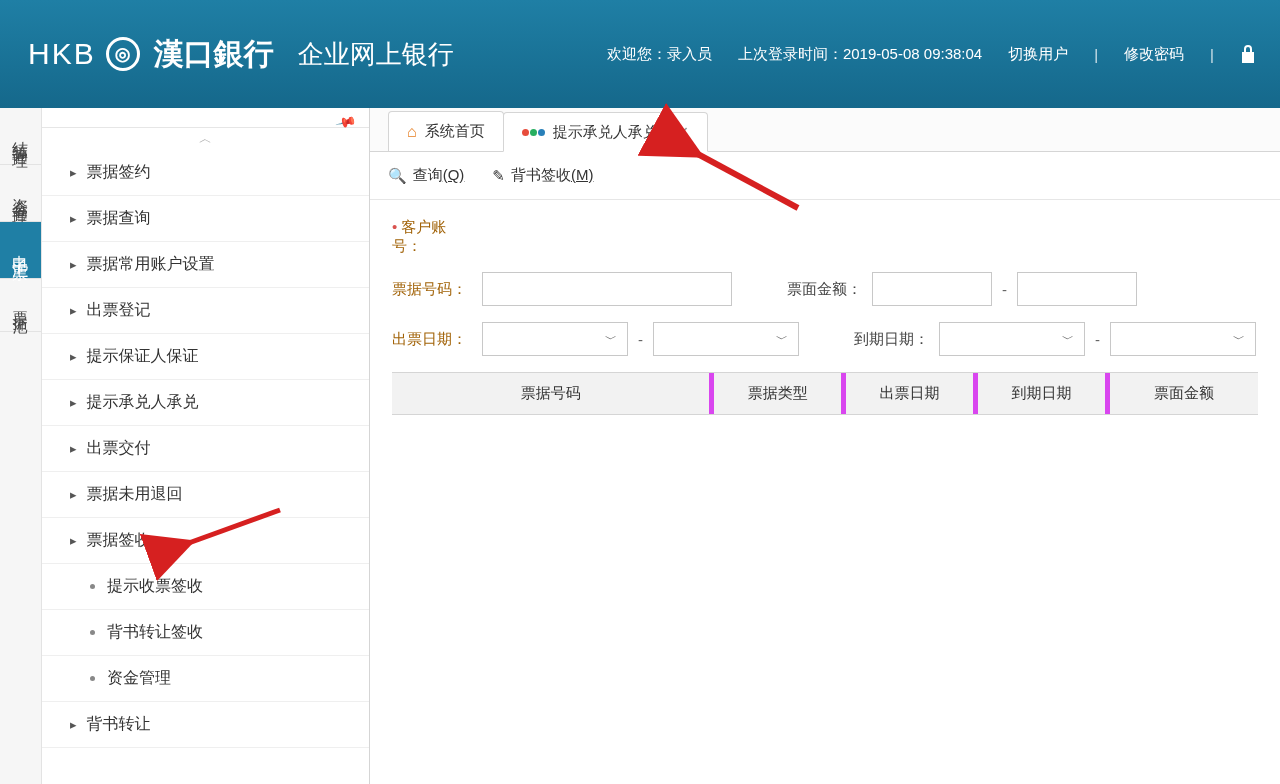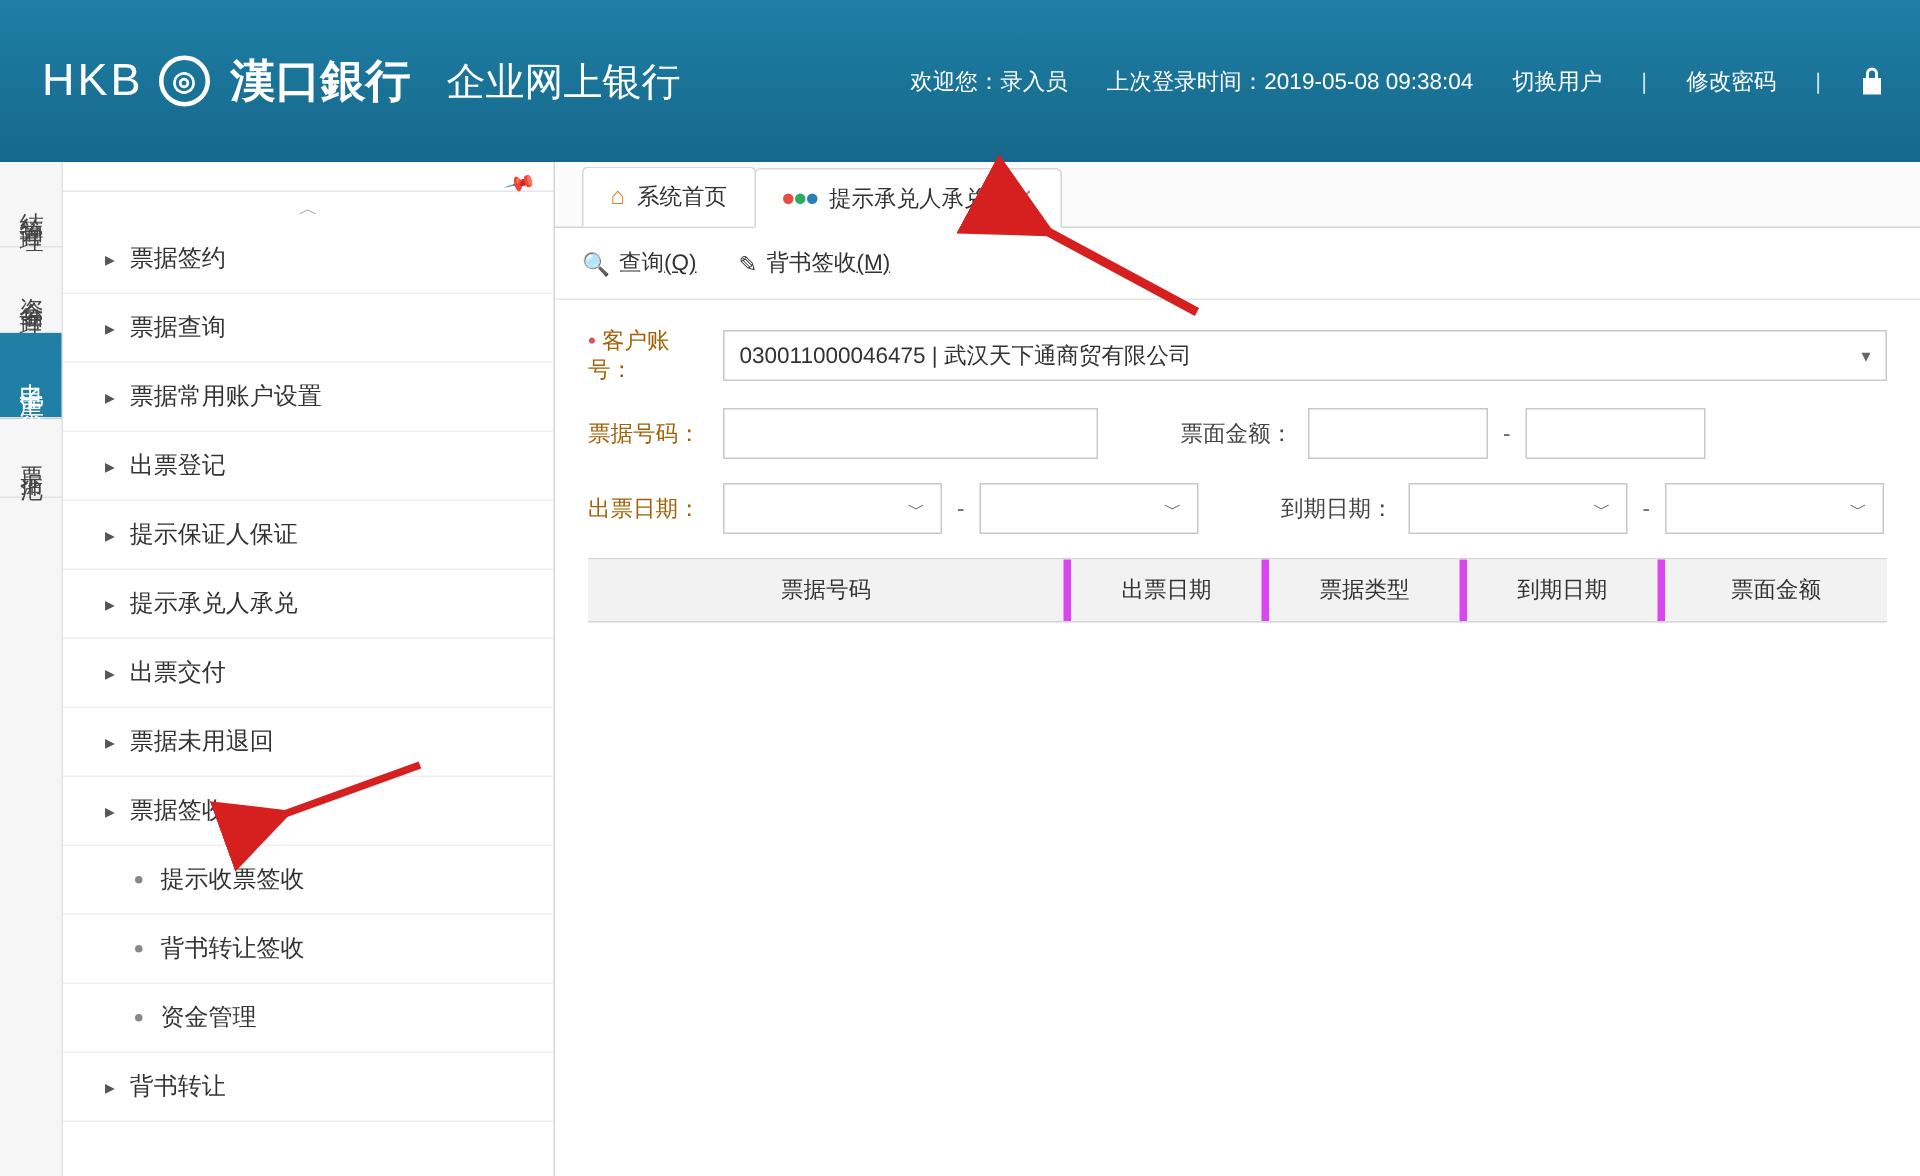--- a/index.html
+++ b/index.html
@@ -222,24 +222,20 @@
       </div>
       <div class="tbtn">
         <span>✎</span>
         <span><span>背书签收</span><span class="u">(M)</span></span>
       </div>
     </div>
 
     <div class="form">
       <div class="form-row">
         <div class="form-label req">客户账号：</div>
-        <div class="form-select full">
-          <span>030011000046475 | 武汉天下通商贸有限公司</span>
-          <span class="caret-down">▾</span>
-        </div>
       </div>
       <div class="form-row">
         <div class="form-label">票据号码：</div>
         <input class="form-input mid" style="">
         <div class="gap"></div>
         <div class="form-label2">票面金额：</div>
         <input class="form-input sm" style="">
         <span class="dash">-</span>
         <input class="form-input sm" style="">
       </div>
@@ -259,21 +255,21 @@
           </div>
         <span class="dash">-</span>
         <div class="form-date">
             <span class="caret-down">﹀</span>
           </div>
       </div>
 
       <div class="grid">
         <div class="grid-head">
           <div class="gh c1">票据号码</div>
+          <div class="gh c2">票据类型</div>
           <div class="gh c3">出票日期</div>
-          <div class="gh c2">票据类型</div>
           <div class="gh c4">到期日期</div>
           <div class="gh c5">票面金额</div>
         </div>
       </div>
     </div>
   </div>
 </div>
 
 </body></html>

